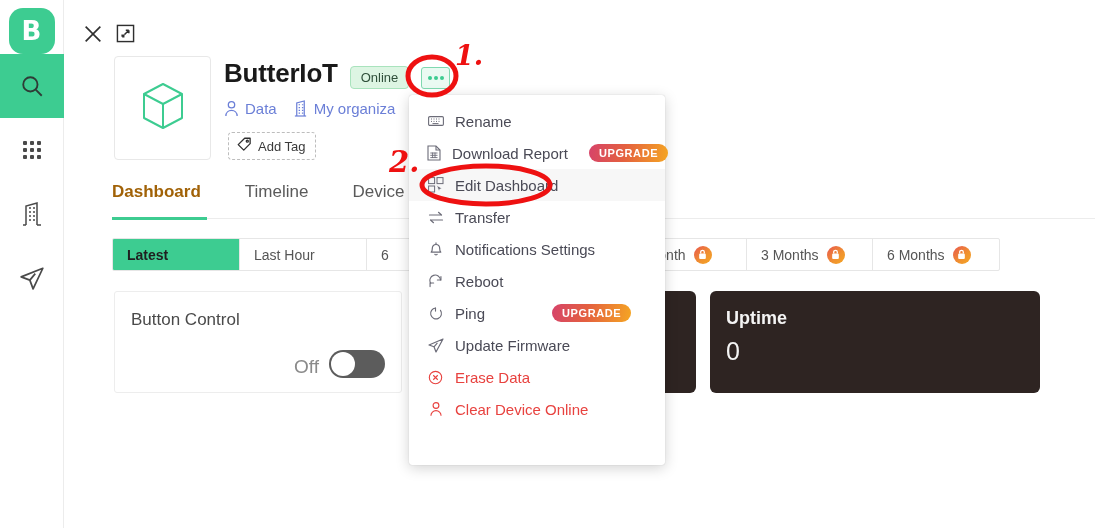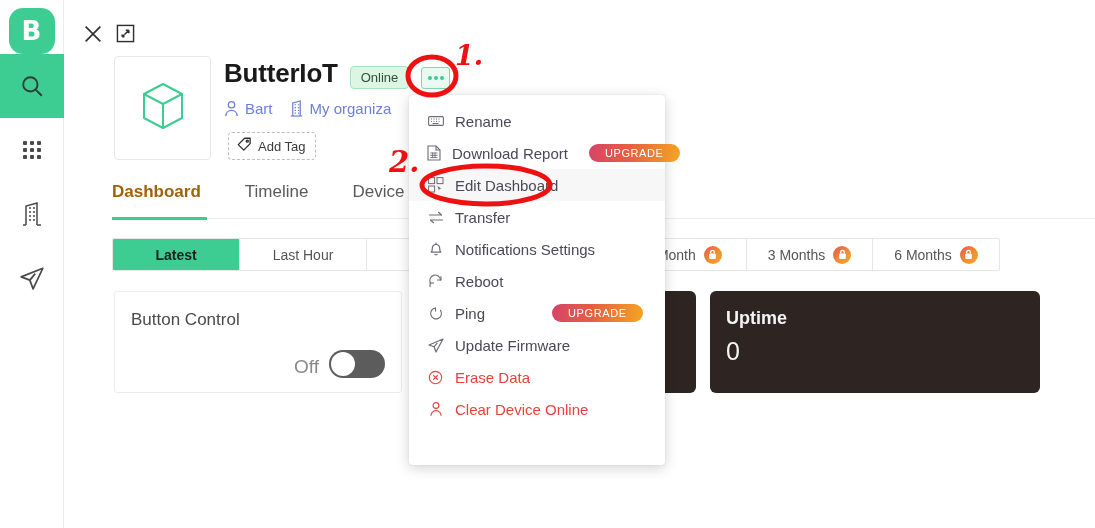--- a/index.html
+++ b/index.html
@@ -98,21 +98,21 @@
     background: #ececec;
   }
 
   
   .ranges {
     position: absolute; left: 112px; top: 238px;
     height: 33px; display: flex; border: 1px solid #e6e6e6; border-radius: 2px;
     background: #fff; overflow: hidden;
   }
   .range {
-    display: flex; align-items: center; justify-content: center; gap: 8px;
+    display: flex; align-items: center; justify-content: flex-start; gap: 8px;
     font-size: 14px; color: #555; border-right: 1px solid #e6e6e6;
     padding: 0 14px; height: 100%; white-space: nowrap;
   }
   .range:last-child { border-right: none; }
   .range.active { background: #3dcc91; color: #1f1f1f; font-weight: bold; }
   .lock {
     width: 18px; height: 18px; border-radius: 50%;
     background: linear-gradient(135deg,#e8564f 0%,#f0922f 60%,#f5a623 100%);
     display: flex; align-items: center; justify-content: center;
   }
@@ -165,22 +165,22 @@
   }
   .mrow {
     height: 32px; display: flex; align-items: center; gap: 11px;
     padding: 0 18px; font-size: 15px; color: #4a4a56; white-space: nowrap;
   }
   .mrow.danger { color: #e8423f; }
   .mrow.hl { background: #f7f7f7; }
   .mrow .mico { width: 17px; display:flex; align-items:center; justify-content:center; }
   .mrow .mico svg { display: block; }
   .upgrade {
-    margin-left: 10px; font-size: 11px; font-weight: normal; color: #fff;
-    letter-spacing: 0.6px; padding: 3px 16px; border-radius: 10px;
+    margin-left: 10px; font-size: 11px; font-weight: bold; color: #fff;
+    letter-spacing: 0.6px; padding: 3px 10px; border-radius: 10px;
     background: linear-gradient(100deg,#d6436a 0%,#e4603f 45%,#f5a623 100%);
   }
   .upgrade.pushed { margin-left: 56px; }
 
   
   .ann { position: absolute; pointer-events: none; }
   .ann-num {
     position: absolute; color: #ee1111; font-weight: bold;
     font-family: "DejaVu Serif", serif; font-style: italic;
   }
@@ -278,21 +278,21 @@
   </div>
 
   <div class="dev-meta">
     <span class="mitem">
       <span>
         <svg width="15" height="17" viewBox="0 0 16 18" fill="none" stroke="#6b7fd7" stroke-width="1.4">
           <circle cx="8" cy="5" r="3.4"></circle>
             <path d="M2 17c0-3.6 2.7-6 6-6s6 2.4 6 6"></path>
         </svg>
       </span>
-      <span>Bart</span>
+      <span>Data</span>
     </span>
     <span class="mitem" style="margin-left:8px">
       <span>
         <svg width="15" height="17" viewBox="0 0 16 18" fill="none" stroke="#6b7fd7" stroke-width="1.3">
           <path d="M4 17V3l8-2v16"></path>
             <path d="M2 17h12"></path>
           <path d="M6 5h1.5M9.5 5H11M6 8h1.5M9.5 8H11M6 11h1.5M9.5 11H11M6 14h1.5M9.5 14H11"></path>
         </svg>
       </span>
       <span>My organiza</span>

